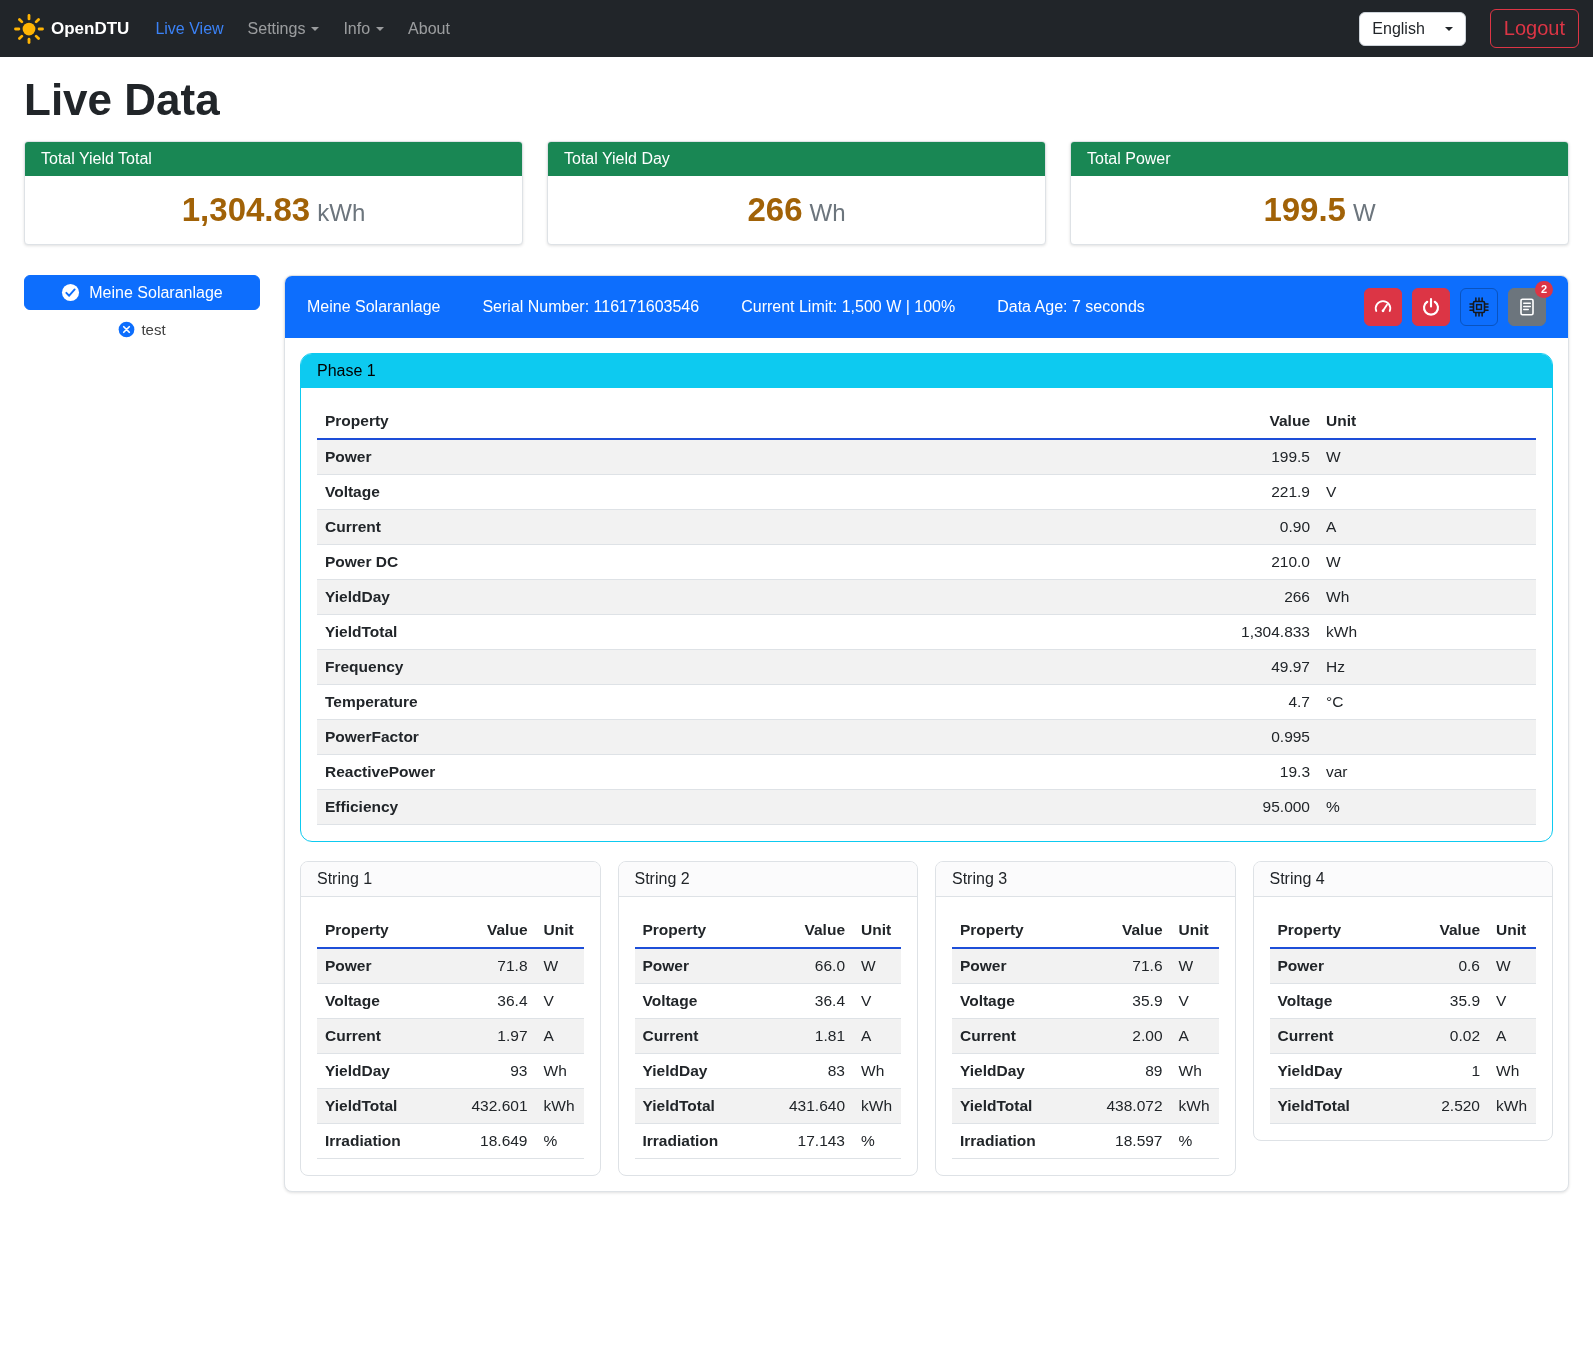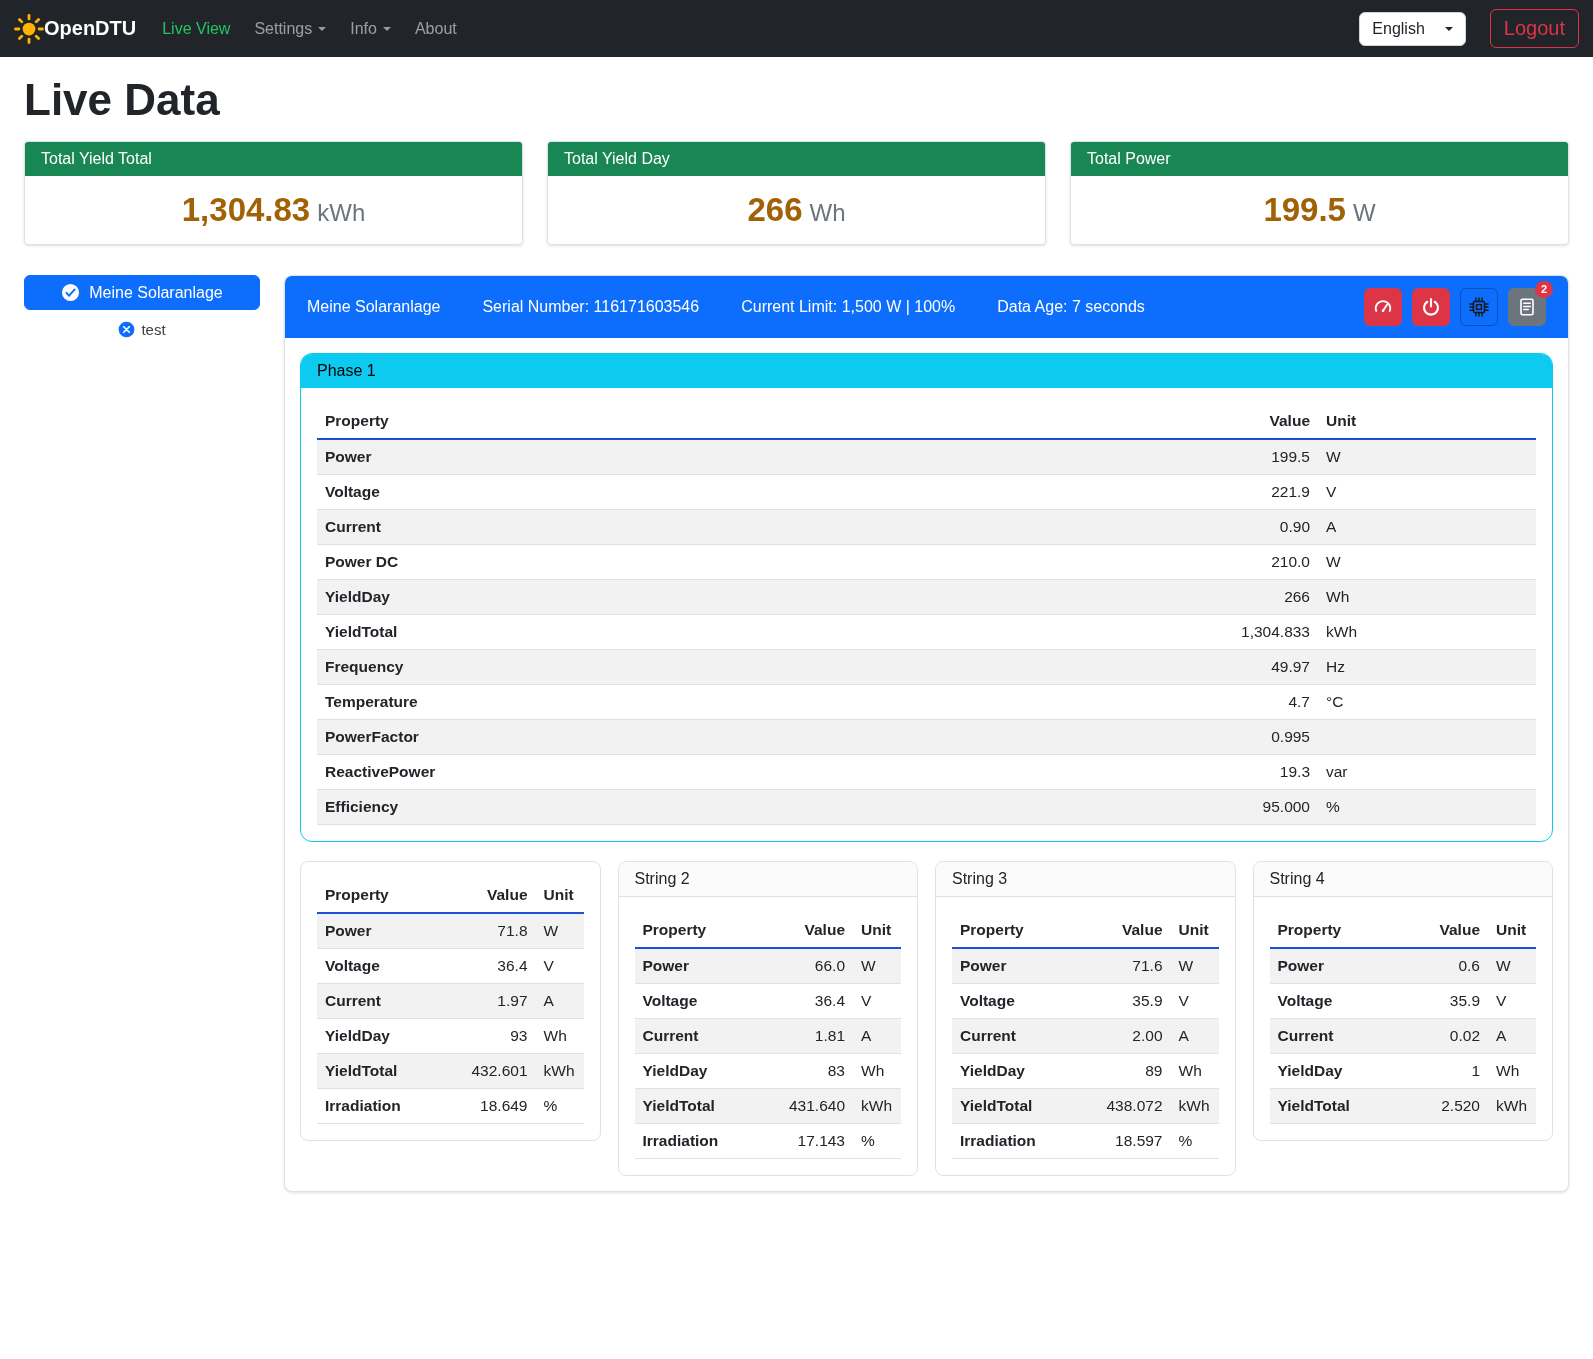--- a/index.html
+++ b/index.html
@@ -6,24 +6,24 @@
   html,body { background:#fff; }
   body {
     font-family:"Liberation Sans", sans-serif;
     color:#212529;
     font-size:16px;
     width:1593px;
   }
 
   
   .navbar { height:57px; background:#212529; display:flex; align-items:center; padding:0 14px; }
-  .brand { display:flex; align-items:center; color:#fff; font-size:20px; font-weight:700; margin-right:14px; cursor:pointer; }
+  .brand { display:flex; align-items:center; gap:7px; color:#fff; font-size:17px; font-weight:700; margin-right:14px; cursor:pointer; }
   .nav-links { list-style:none; display:flex; align-items:center; }
   .nav-links li { padding:8px 12px; color:rgba(255,255,255,.55); cursor:pointer; display:flex; align-items:center; gap:6px; }
-  .nav-links li.active { color:#22c55e; }
+  .nav-links li.active { color:#3b82f6; }
   .caret { display:inline-block; width:0; height:0; border-left:4px solid transparent; border-right:4px solid transparent; border-top:4px solid currentColor; }
   .nav-right { margin-left:auto; display:flex; align-items:center; gap:24px; }
   .lang-select { background:#fff; color:#212529; border:1px solid #ced4da; border-radius:6px; padding:7px 12px; display:flex; align-items:center; gap:20px; cursor:pointer; }
   .logout { background:transparent; border:1px solid #dc3545; color:#dc3545; border-radius:6px; padding:7px 13px; font-size:20px; font-family:inherit; cursor:pointer; }
 
   
   main { padding:16px 24px 28px; }
   h1 { font-size:44px; font-weight:700; margin:2px 0 16px; }
 
   .summary-row { display:flex; gap:24px; margin-bottom:30px; }
@@ -276,20 +276,21 @@
                     <td class="val">95.000</td>
                     <td class="unit">%</td>
                   </tr>
                 </tbody>
             </table>
           </div>
         </div>
 
         <div class="strings-row">
           <div class="string-card">
+            <div class="head">String 1</div>
             <div class="card-body">
               <table>
                 <thead>
                   <tr>
                     <th class="prop">Property</th>
                     <th class="val">Value</th>
                     <th class="unit">Unit</th>
                   </tr>
                 </thead>
                 <tbody>

